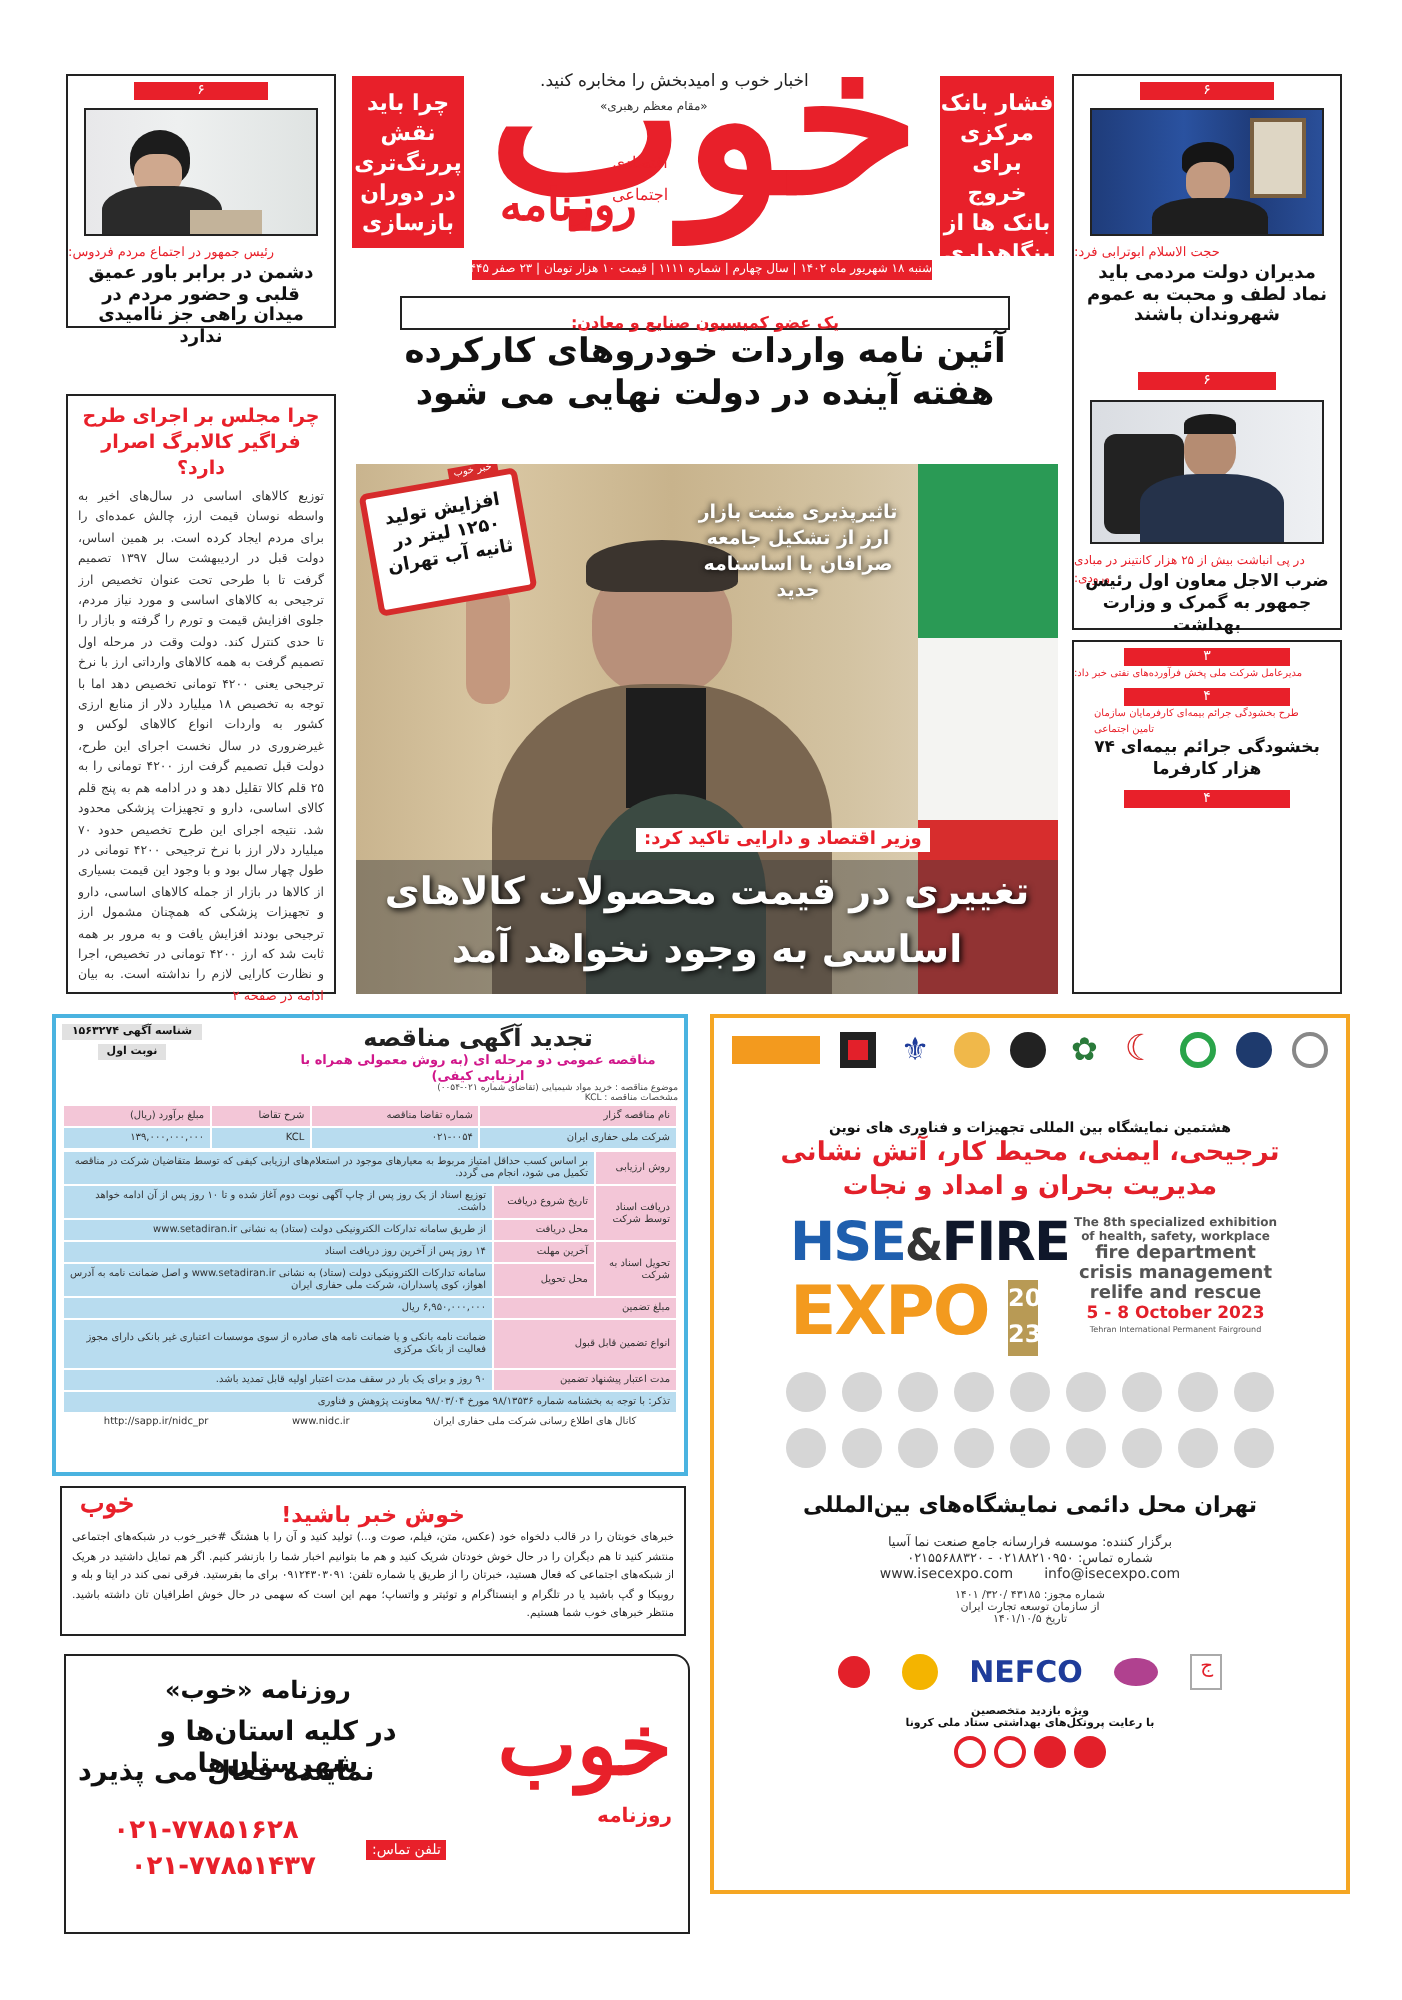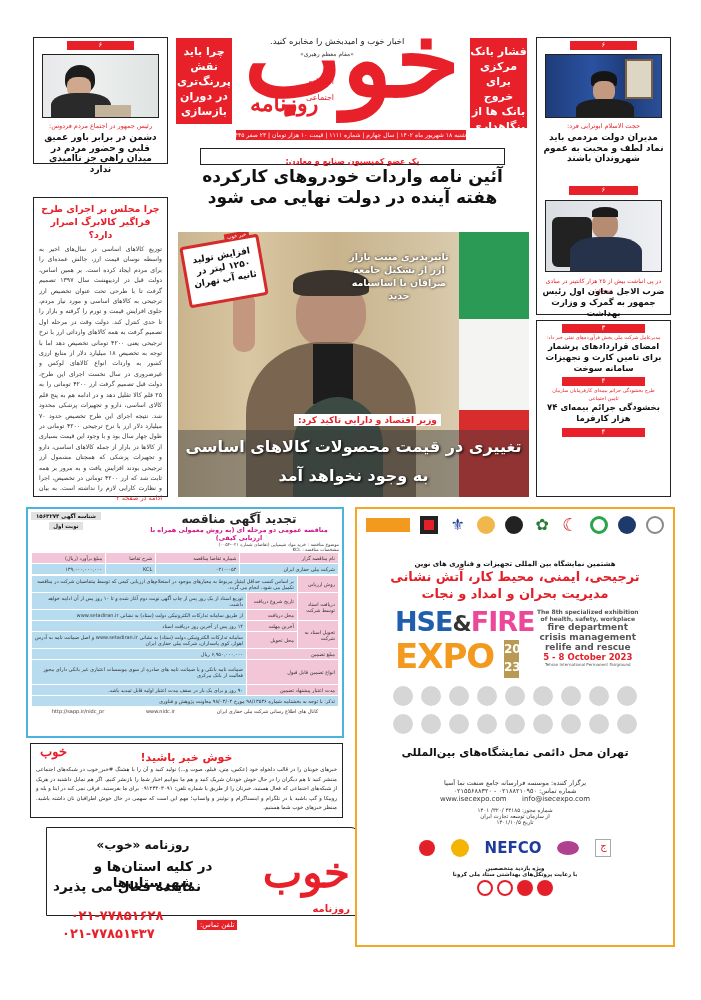--- a/index.html
+++ b/index.html
@@ -1,20 +1,20 @@
 <!DOCTYPE html>
 <html><head>
 <meta charset="utf-8">
 <style>
 *{box-sizing:border-box;margin:0;padding:0}
 html,body{width:701px;height:1000px;background:#fff;overflow:hidden}
 body{position:relative;font-family:"DejaVu Sans","Liberation Sans",sans-serif;color:#111;direction:rtl}
 .box{position:absolute;border:1.5px solid #222;background:#fff}
 .redtag{background:#e8202a;color:#fff;text-align:center;font-size:7px;line-height:9px;height:9px}
-.kicker{color:#e8202a;font-size:6.5px;text-align:center;line-height:9px}
+.kicker{color:#e8202a;font-size:6.5px;text-align:left;line-height:9px}
 .hl{font-weight:bold;text-align:center;color:#111}
 .photo{position:absolute;border:1.5px solid #222;overflow:hidden}
 
 .logo{position:absolute;left:250px;top:12px;width:210px;height:112px}
 .logo .big{position:absolute;right:0;top:-22px;font-size:104px;font-weight:bold;color:#e8202a;font-family:"DejaVu Serif",serif;line-height:140px;letter-spacing:-6px}
 .logo .paper{position:absolute;left:0;bottom:8px;font-size:22px;font-weight:bold;color:#e8202a;font-family:"DejaVu Serif",serif}
 .logo .sub{position:absolute;left:56px;top:62px;font-size:8px;color:#e8202a;text-align:center;line-height:16px}
 .slogan{position:absolute;left:270px;top:36px;width:200px;text-align:left;font-size:8.5px;font-weight:normal;color:#222}
 .slogan2{position:absolute;left:300px;top:50px;font-size:6px;color:#333}
 .sidepanel{position:absolute;background:#e8202a;color:#fff;font-weight:bold;text-align:center;font-size:11px;line-height:15px;padding-top:6px}
@@ -85,23 +85,23 @@
     <div style="position:absolute;left:135px;top:112px;width:40px;height:60px;background:#1d1d1d"></div>
     <div style="position:absolute;left:115px;top:165px;width:90px;height:100px;border-radius:50% 50% 0 0;background:#3b4a42"></div>
     <div style="position:absolute;left:55px;top:60px;width:22px;height:60px;border-radius:10px;background:#c4987e"></div>
   </div>
 
   <div style="position:absolute;left:6px;top:8px;width:80px;height:62px;border:3px solid #d62b2b;border-radius:4px;background:#fff;transform:rotate(-10deg);text-align:center">
     <div style="position:absolute;top:-8px;right:6px;background:#d62b2b;color:#fff;font-size:5px;padding:0 3px">خبر خوب</div>
     <div style="font-size:9px;font-weight:bold;line-height:12px;padding:6px 3px">افزایش تولید ۱۲۵۰ لیتر در ثانیه آب تهران</div>
   </div>
   <div style="position:absolute;right:75px;top:18px;width:110px;text-align:center;color:#fff;font-weight:bold;font-size:9.5px;line-height:13px;text-shadow:0 0 3px #000">تاثیرپذیری مثبت بازار ارز از تشکیل جامعه صرافان با اساسنامه جدید</div>
-  <div style="position:absolute;left:116px;top:182px;background:#fff;color:#e8202a;font-weight:bold;font-size:9px;padding:1px 4px">وزیر اقتصاد و دارایی تاکید کرد:</div>
+  <div style="position:absolute;left:140px;top:182px;background:#fff;color:#e8202a;font-weight:bold;font-size:9px;padding:1px 4px">وزیر اقتصاد و دارایی تاکید کرد:</div>
   <div style="position:absolute;left:0;right:0;top:198px;height:67px;background:rgba(60,60,60,0.45)"></div>
-  <div class="hl" style="position:absolute;left:5px;right:5px;top:200px;color:#fff;font-size:16px;line-height:29px;text-shadow:1px 1px 3px #000">تغییری در قیمت محصولات کالاهای اساسی به وجود نخواهد آمد</div>
+  <div class="hl" style="position:absolute;left:5px;right:5px;top:200px;color:#fff;font-size:19px;line-height:29px;text-shadow:1px 1px 3px #000">تغییری در قیمت محصولات کالاهای اساسی به وجود نخواهد آمد</div>
 </div>
 
 <div class="box" style="left:536px;top:37px;width:135px;height:278px">
   <div class="redtag" style="margin:3px 33px 0 33px">۶</div>
   <div class="photo" style="left:8px;top:16px;width:117px;height:64px;background:linear-gradient(90deg,#1f3c7a,#2a52a0 40%,#1f3c7a 70%,#2a4f99)">
     <div style="position:absolute;right:8px;top:4px;width:28px;height:40px;background:#ded6c4;border:2px solid #7a6040"></div>
     <div style="position:absolute;left:45px;top:16px;width:26px;height:16px;border-radius:50% 50% 20% 20%;background:#151515"></div>
     <div style="position:absolute;left:47px;top:26px;width:22px;height:20px;border-radius:40%;background:#c39a80"></div>
     <div style="position:absolute;left:30px;top:44px;width:58px;height:24px;border-radius:40% 40% 0 0;background:#1e1e1e"></div>
   </div>
@@ -114,21 +114,20 @@
     <div style="position:absolute;left:46px;top:6px;width:26px;height:10px;border-radius:50% 50% 0 0;background:#1b1b1b"></div>
     <div style="position:absolute;left:24px;top:36px;width:72px;height:36px;border-radius:40% 40% 0 0;background:#25324a"></div>
   </div>
   <div class="kicker" style="position:absolute;top:238px;left:0;right:0;font-size:6px">در پی انباشت بیش از ۲۵ هزار کانتینر در مبادی ورودی:</div>
   <div class="hl" style="position:absolute;top:248px;left:4px;right:4px;font-size:8.5px;line-height:11px">ضرب الاجل معاون اول رئیس جمهور به گمرک و وزارت بهداشت</div>
 </div>
 
 <div class="box" style="left:536px;top:320px;width:135px;height:177px">
   <div class="redtag" style="margin:3px 25px 0 25px">۳</div>
   <div class="kicker" style="font-size:5px;line-height:8px">مدیرعامل شرکت ملی پخش فرآورده‌های نفتی خبر داد:</div>
-  <div class="hl" style="font-size:8.5px;line-height:11px;padding:0 4px">امضای قراردادهای پرشمار برای تامین کارت و تجهیزات سامانه سوخت</div>
   <div class="redtag" style="margin:3px 25px 0 25px">۴</div>
   <div class="kicker" style="font-size:5px;line-height:8px;padding:0 10px">طرح بخشودگی جرائم بیمه‌ای کارفرمایان سازمان تامین اجتماعی</div>
   <div class="hl" style="font-size:8.5px;line-height:11px;padding:0 8px">بخشودگی جرائم بیمه‌ای ۷۴ هزار کارفرما</div>
   <div class="redtag" style="margin:4px 25px 2px 25px">۴</div>
 </div>
 
 <div style="position:absolute;left:26px;top:507px;width:318px;height:231px;border:2px solid #4ab3e0;padding:3px;background:#fff">
   <div style="display:flex;justify-content:space-between;align-items:flex-start">
     <div style="width:200px;text-align:center">
       <div style="font-size:12px;font-weight:bold;color:#222">تجدید آگهی مناقصه</div>
@@ -206,26 +205,26 @@
 </div>
 
 <div style="position:absolute;left:30px;top:743px;width:313px;height:75px;border:1.5px solid #222;padding:2px 5px">
   <div style="position:relative;text-align:center">
     <span style="color:#e8202a;font-size:11px;font-weight:bold">خوش خبر باشید!</span>
     <span style="position:absolute;left:4px;top:-2px;color:#e8202a;font-size:13px;font-weight:bold;font-family:'DejaVu Serif',serif">خوب</span>
   </div>
   <div style="font-size:5.4px;line-height:9.6px;text-align:justify;text-align-last:right;color:#222">خبرهای خوبتان را در قالب دلخواه خود (عکس، متن، فیلم، صوت و...) تولید کنید و آن را با هشتگ #خبر_خوب در شبکه‌های اجتماعی منتشر کنید تا هم دیگران را در حال خوش خودتان شریک کنید و هم ما بتوانیم اخبار شما را بازنشر کنیم. اگر هم تمایل داشتید در هریک از شبکه‌های اجتماعی که فعال هستید، خبرتان را از طریق یا شماره تلفن: ۰۹۱۲۴۳۰۳۰۹۱ برای ما بفرستید. فرقی نمی کند در ایتا و بله و روبیکا و گپ باشید یا در تلگرام و اینستاگرام و توئیتر و واتساپ؛ مهم این است که سهمی در حال خوش اطرافیان تان داشته باشید. منتظر خبرهای خوب شما هستیم.</div>
 </div>
 
-<div style="position:absolute;left:46px;top:827px;width:313px;height:89px;border:1.5px solid #222;border-radius:0 8px 0 0">
+<div style="position:absolute;left:32px;top:827px;width:313px;height:140px;border:1.5px solid #222;border-radius:0 8px 0 0">
   <div style="position:absolute;right:130px;top:10px;width:170px;text-align:center;font-size:12px;font-weight:bold">روزنامه «خوب»</div>
   <div style="position:absolute;right:105px;top:30px;width:200px;text-align:center;font-size:13.5px;font-weight:bold">در کلیه استان‌ها و شهرستان‌ها</div>
   <div style="position:absolute;right:105px;top:50px;width:200px;text-align:left;font-size:13.5px;font-weight:bold">نماینده فعال می پذیرد</div>
   <div style="position:absolute;left:15px;top:80px;width:110px;text-align:center;color:#e8202a;font-size:13px;font-weight:bold;direction:ltr">۰۲۱-۷۷۸۵۱۶۲۸</div>
-  <div style="position:absolute;left:15px;top:98px;width:110px;text-align:left;color:#e8202a;font-size:13px;font-weight:bold;direction:ltr">۰۲۱-۷۷۸۵۱۴۳۷</div>
+  <div style="position:absolute;left:15px;top:98px;width:110px;text-align:right;color:#e8202a;font-size:13px;font-weight:bold;direction:ltr">۰۲۱-۷۷۸۵۱۴۳۷</div>
   <div style="position:absolute;left:150px;top:92px;background:#e8202a;color:#fff;font-size:7px;padding:1px 3px">تلفن تماس:</div>
   <div style="position:absolute;right:8px;top:15px;width:95px;height:75px">
     <div style="position:absolute;right:0;top:0;color:#e8202a;font-size:42px;font-weight:bold;font-family:'DejaVu Serif',serif;line-height:60px">خوب</div>
     <div style="position:absolute;right:0;bottom:4px;color:#e8202a;font-size:10px;font-weight:bold">روزنامه</div>
   </div>
 </div>
 
 <div style="position:absolute;left:355px;top:507px;width:320px;height:440px;border:2.5px solid #f5a623;background:#fff;text-align:center">
   <div style="display:flex;justify-content:space-around;padding:7px 4px 0;height:34px">
     <span style="width:18px;height:18px;border-radius:50%;border:2px solid #888"></span>
@@ -237,21 +236,21 @@
     <span style="width:18px;height:18px;border-radius:50%;background:#f0b84a"></span>
     <span style="width:18px;height:18px;color:#1f3c9a;font-size:16px;line-height:18px">⚜</span>
     <span style="width:18px;height:18px;background:#e3202a;border:4px solid #222"></span>
     <span style="width:44px;height:14px;background:#f39a1e;margin-top:2px"></span>
   </div>
   <div style="font-size:7px;font-weight:bold;margin-top:17px">هشتمین نمایشگاه بین المللی تجهیزات و فناوری های نوین</div>
   <div style="font-size:13px;font-weight:bold;color:#e3202a;line-height:17px">ترجیحی، ایمنی، محیط کار، آتش نشانی</div>
   <div style="font-size:13px;font-weight:bold;color:#e3202a;line-height:17px">مدیریت بحران و امداد و نجات</div>
   <div style="position:relative;height:78px;margin-top:4px;direction:ltr">
     <div style="position:absolute;left:38px;top:0;font-size:27px;font-weight:bold;font-family:'DejaVu Sans',sans-serif;letter-spacing:-1px">
-      <span style="color:#1f5fae">HSE</span><span style="color:#333;font-size:22px">&amp;</span><span style="color:#ec4899">FIRE</span>
+      <span style="color:#1f5fae">HSE</span><span style="color:#333;font-size:22px">&amp;</span><span style="color:#0f172a">FIRE</span>
     </div>
     <div style="position:absolute;left:38px;top:30px;font-size:34px;font-weight:bold;color:#f39a1e;letter-spacing:-1px">EXPO</div>
     <div style="position:absolute;left:147px;top:34px;width:15px;height:38px;background:#b89a55;color:#fff;font-size:12px;font-weight:bold;line-height:18px">
       <div>20</div>
         <div>23</div>
     </div>
     <div style="position:absolute;left:180px;top:2px;text-align:center;color:#555;font-weight:bold">
       <div style="font-size:6px">The 8th specialized exhibition</div>
       <div style="font-size:6px">of health, safety, workplace</div>
       <div style="font-size:9px;line-height:10px">fire department</div>
@@ -259,21 +258,21 @@
       <div style="font-size:9px;line-height:10px">relife and rescue</div>
       <div style="font-size:8.5px;color:#e3202a">5 - 8 October 2023</div>
       <div style="font-size:4px;font-weight:normal">Tehran International Permanent Fairground</div>
     </div>
   </div>
   <div class="icons" style="margin-top:2px;line-height:26px">
     <span></span><span></span><span></span><span></span><span></span><span></span><span></span><span></span><span></span><br>
     <span></span><span></span><span></span><span></span><span></span><span></span><span></span><span></span><span></span>
   </div>
   <div style="font-size:11px;font-weight:bold;margin-top:4px">تهران محل دائمی نمایشگاه‌های بین‌المللی</div>
-  <div style="font-size:6.5px;margin-top:20px;color:#333">برگزار کننده: موسسه فرارسانه جامع صنعت نما آسیا</div>
+  <div style="font-size:6.5px;margin-top:8px;color:#333">برگزار کننده: موسسه فرارسانه جامع صنعت نما آسیا</div>
   <div style="font-size:6.5px;color:#333">شماره تماس: ۰۲۱۸۸۲۱۰۹۵۰ - ۰۲۱۵۵۶۸۸۳۲۰</div>
   <div style="font-size:7px;color:#333;direction:ltr">
     <span>www.isecexpo.com</span>&nbsp;&nbsp;&nbsp;&nbsp;&nbsp;&nbsp;
     <span>info@isecexpo.com</span>
   </div>
   <div style="font-size:5.5px;color:#333;margin-top:4px">شماره مجوز: ۴۳۱۸۵ /۳۲۰/ ۱۴۰۱</div>
   <div style="font-size:5.5px;color:#333">از سازمان توسعه تجارت ایران</div>
   <div style="font-size:5.5px;color:#333">تاریخ ۱۴۰۱/۱۰/۵</div>
   <div style="display:flex;justify-content:center;gap:16px;margin-top:14px;align-items:center;direction:ltr">
     <span style="width:16px;height:16px;border-radius:50%;background:#e3202a"></span>

